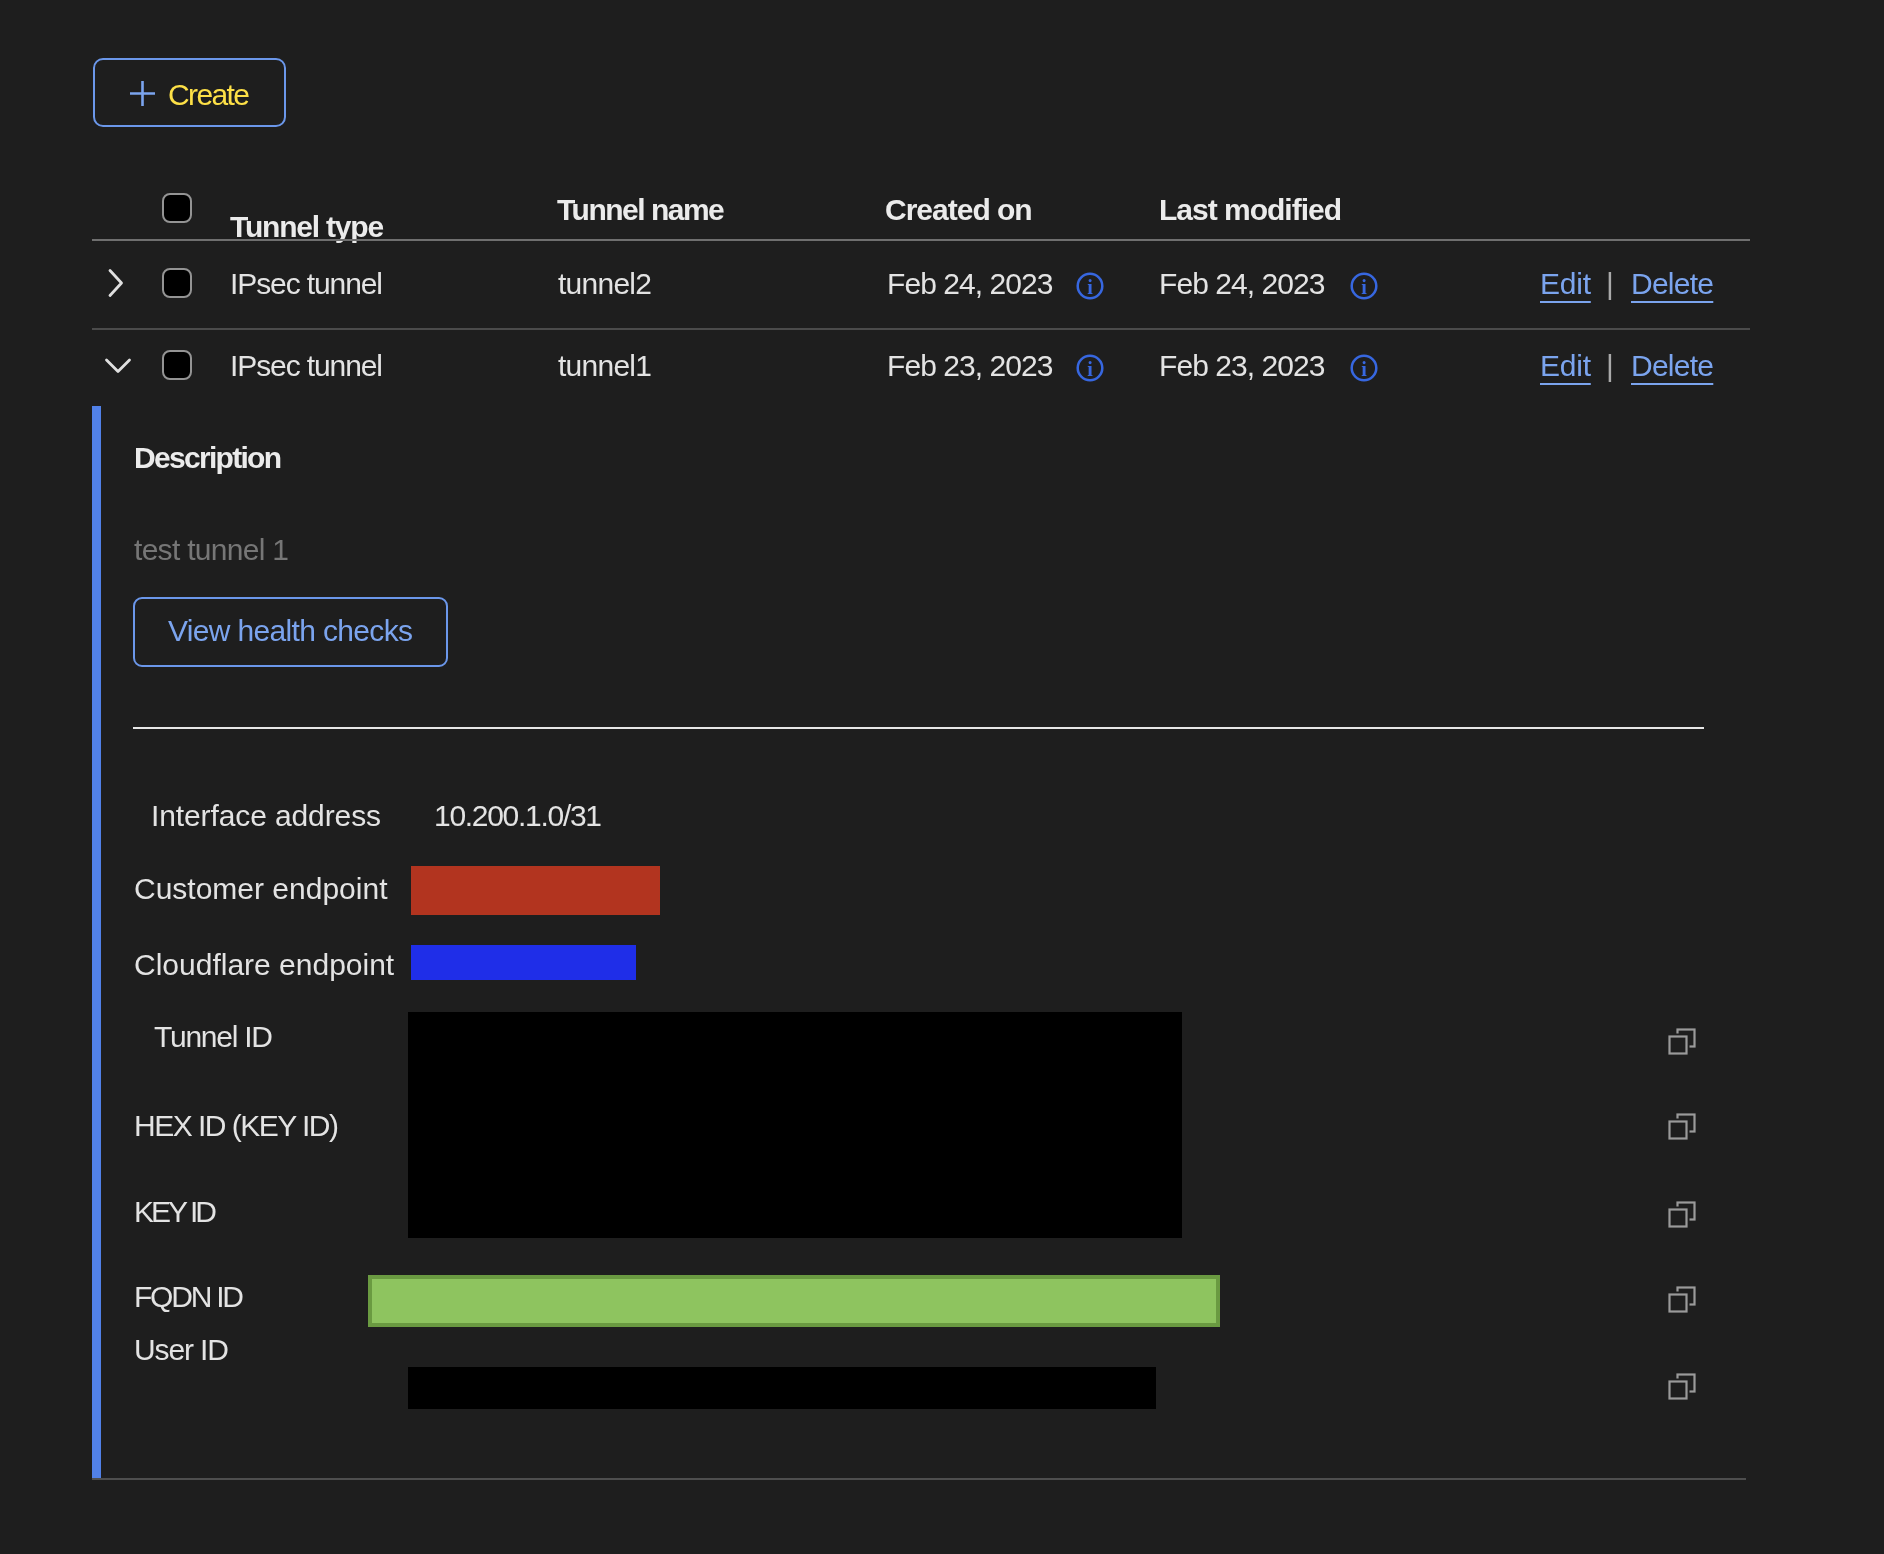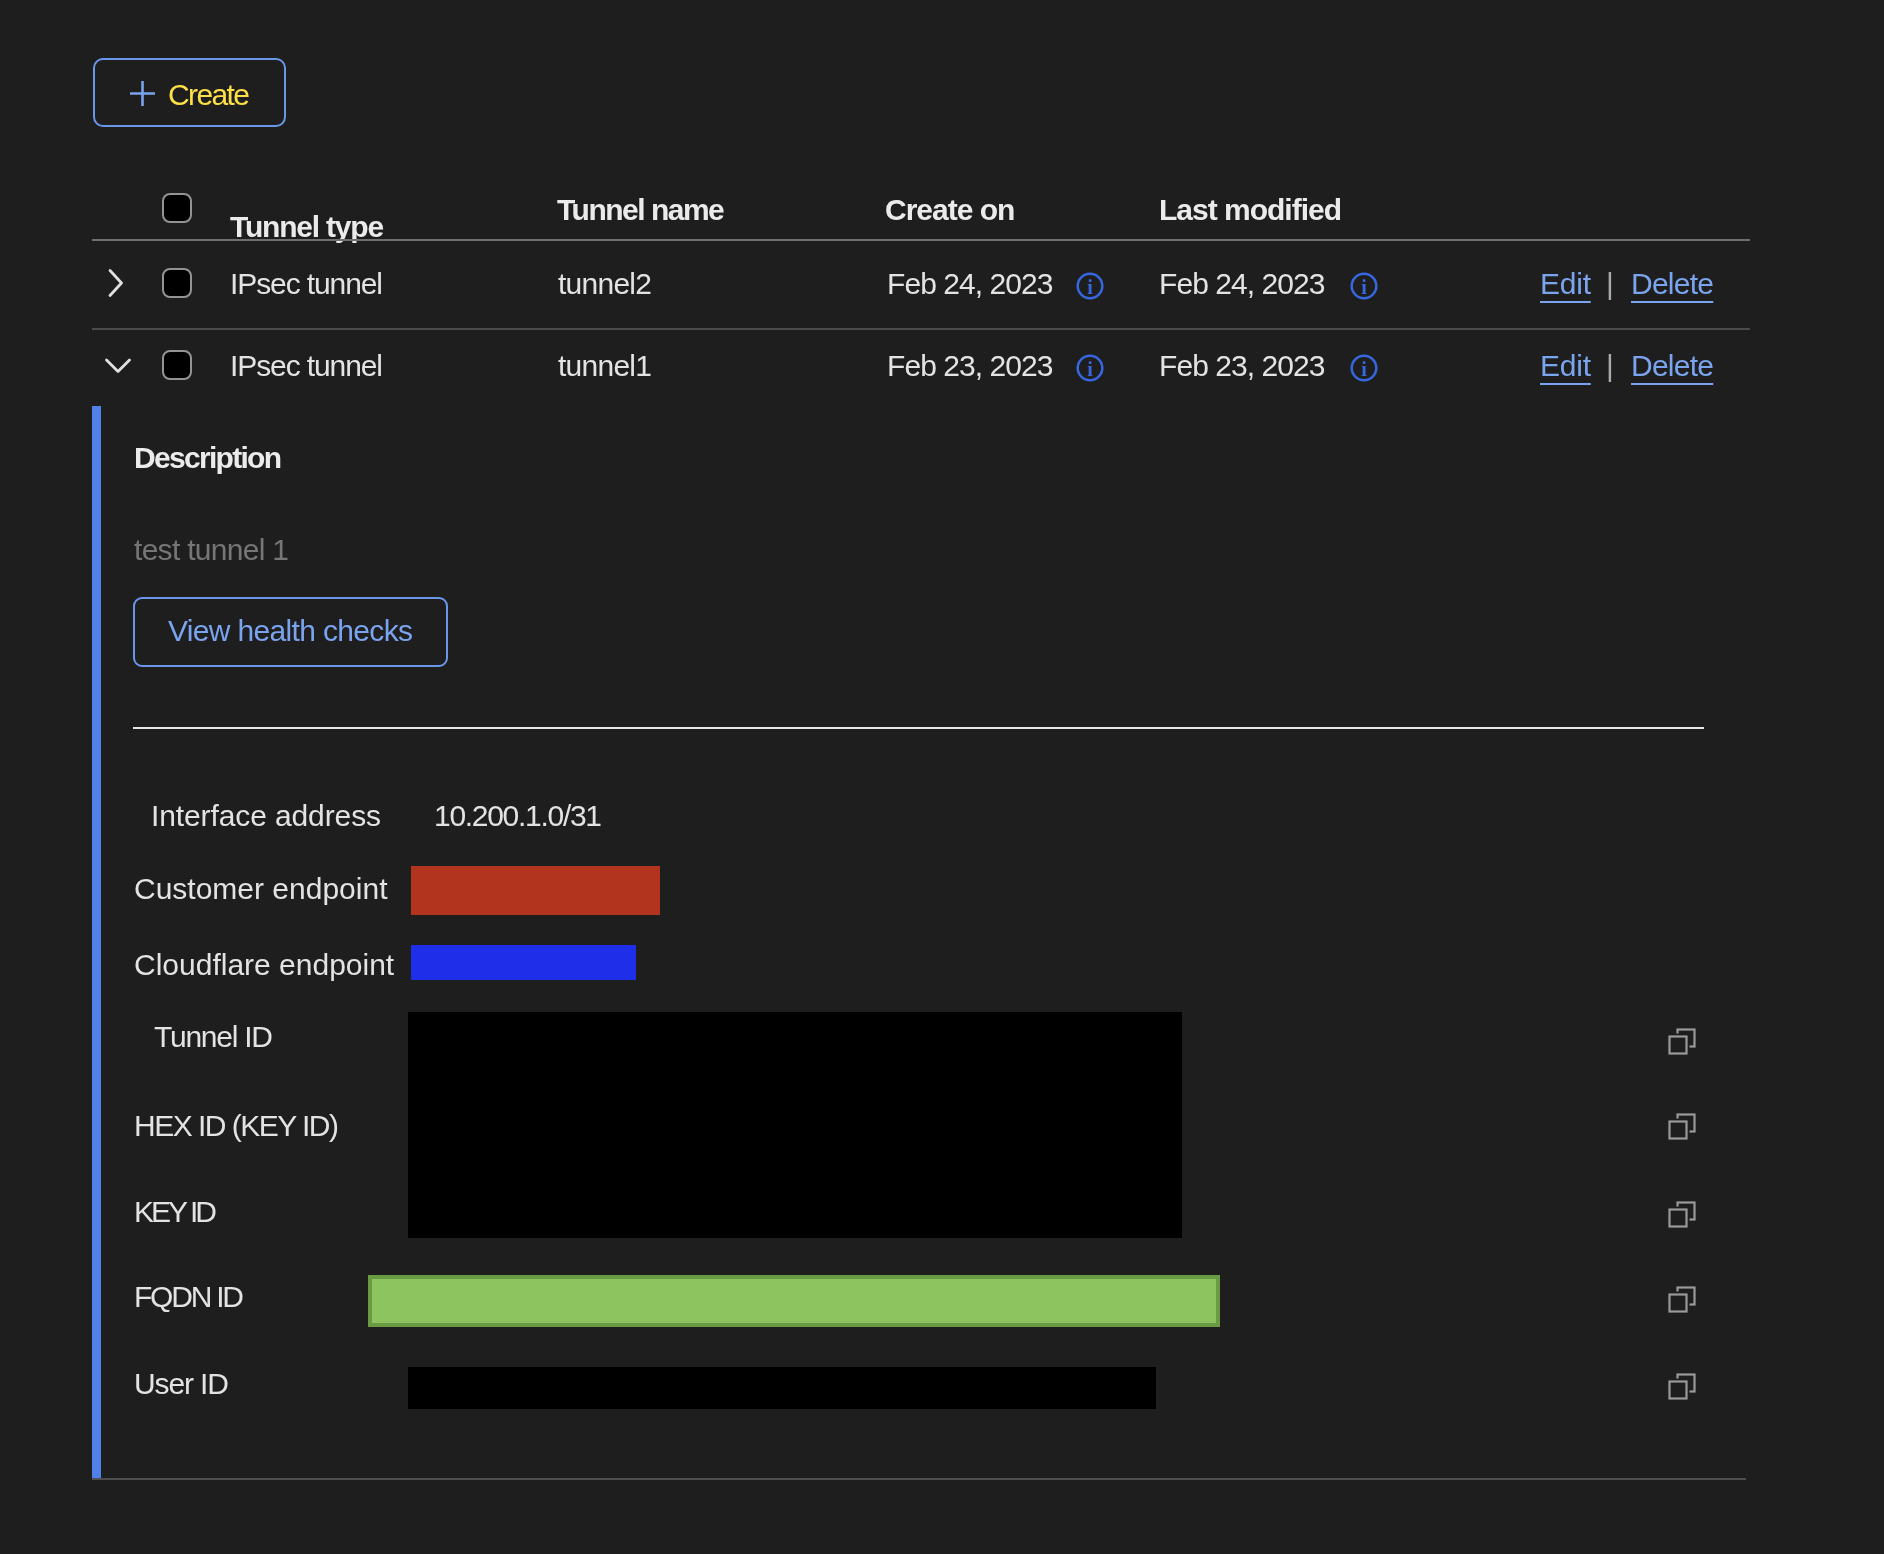--- a/index.html
+++ b/index.html
@@ -18,21 +18,21 @@
 
 <div class="btn" style="left:93px; top:58px; width:193px; height:69px;"></div>
 <svg class="abs" style="left:129px; top:80px;" width="27" height="27" viewBox="0 0 27 27">
   <path d="M13.5 1 V26 M1 13.5 H26" stroke="#7ba4ee" stroke-width="2.6" fill="none"></path>
 </svg>
 <div class="t" style="left:168px; top:80px; letter-spacing:-1.6px; color:#fde047;">Create</div>
 
 <div class="cb" style="left:162px; top:193px;"></div>
 <div class="t b" style="left:230px; top:212px; letter-spacing:-1.2px;">Tunnel type</div>
 <div class="t b" style="left:557px; top:195px; letter-spacing:-1.5px;">Tunnel name</div>
-<div class="t b" style="left:885px; top:195px; letter-spacing:-1.0px;">Create on</div>
+<div class="t b" style="left:885px; top:195px; letter-spacing:-1.0px;">Created on</div>
 <div class="t b" style="left:1159px; top:195px; letter-spacing:-1.0px;">Last modified</div>
 <div class="hline" style="left:92px; top:239px; width:1658px; background:#6f6f6f;"></div>
 
 <svg class="abs" style="left:108px; top:268px;" width="16" height="30" viewBox="0 0 16 30">
   <path d="M2 2.5 L13.5 15 L2 27.5" stroke="#e0e0e0" stroke-width="2.8" fill="none" stroke-linecap="round" stroke-linejoin="round"></path>
 </svg>
 <div class="cb" style="left:162px; top:268px;"></div>
 <div class="t" style="left:230px; top:269px; letter-spacing:-1.1px;">IPsec tunnel</div>
 <div class="t" style="left:558px; top:269px; letter-spacing:-0.74px;">tunnel2</div>
 <div class="t" style="left:887px; top:269px; letter-spacing:-0.94px;">Feb 24, 2023</div>
@@ -90,21 +90,21 @@
 <div class="abs" style="left:411px; top:945px; width:225px; height:35px; background:#1f2ee8;"></div>
 
 <div class="t" style="left:134px; top:1022px; letter-spacing:-1.24px;margin-left:20px;">Tunnel ID</div>
 <div class="abs" style="left:408px; top:1012px; width:774px; height:226px; background:#000;"></div>
 <div class="t" style="left:134px; top:1111px; letter-spacing:-1.51px;">HEX ID (KEY ID)</div>
 <div class="t" style="left:134px; top:1197px; letter-spacing:-2.97px;">KEY ID</div>
 
 <div class="t" style="left:134px; top:1282px; letter-spacing:-2.22px;text-align:right;">FQDN ID</div>
 <div class="abs" style="left:368px; top:1275px; width:852px; height:52px; background:#8ec45f; border:4px solid #6a9a41;"></div>
 
-<div class="t" style="left:134px; top:1369px; letter-spacing:-1.11px;text-align:right;">User ID</div>
+<div class="t" style="left:134px; top:1335px; letter-spacing:-1.11px;text-align:right;">User ID</div>
 <div class="abs" style="left:408px; top:1367px; width:748px; height:42px; background:#000;"></div>
 
 <svg class="abs" style="left:1668px; top:1027px;" width="28" height="28" viewBox="0 0 28 28">
   <rect x="9.5" y="2.5" width="17" height="17" stroke="#9a9a9a" stroke-width="2.2" fill="none"></rect>
   <rect x="-1.5" y="6.5" width="23" height="23" fill="#1e1e1e"></rect>
   <rect x="1.5" y="9.5" width="17" height="17" stroke="#9a9a9a" stroke-width="2.2" fill="none"></rect>
 </svg>
 <svg class="abs" style="left:1668px; top:1112px;" width="28" height="28" viewBox="0 0 28 28">
   <rect x="9.5" y="2.5" width="17" height="17" stroke="#9a9a9a" stroke-width="2.2" fill="none"></rect>
   <rect x="-1.5" y="6.5" width="23" height="23" fill="#1e1e1e"></rect>

